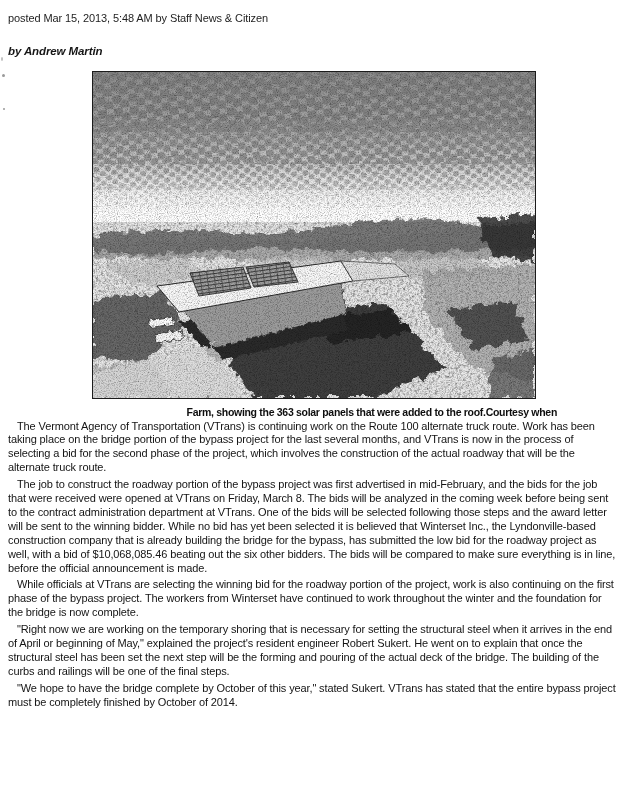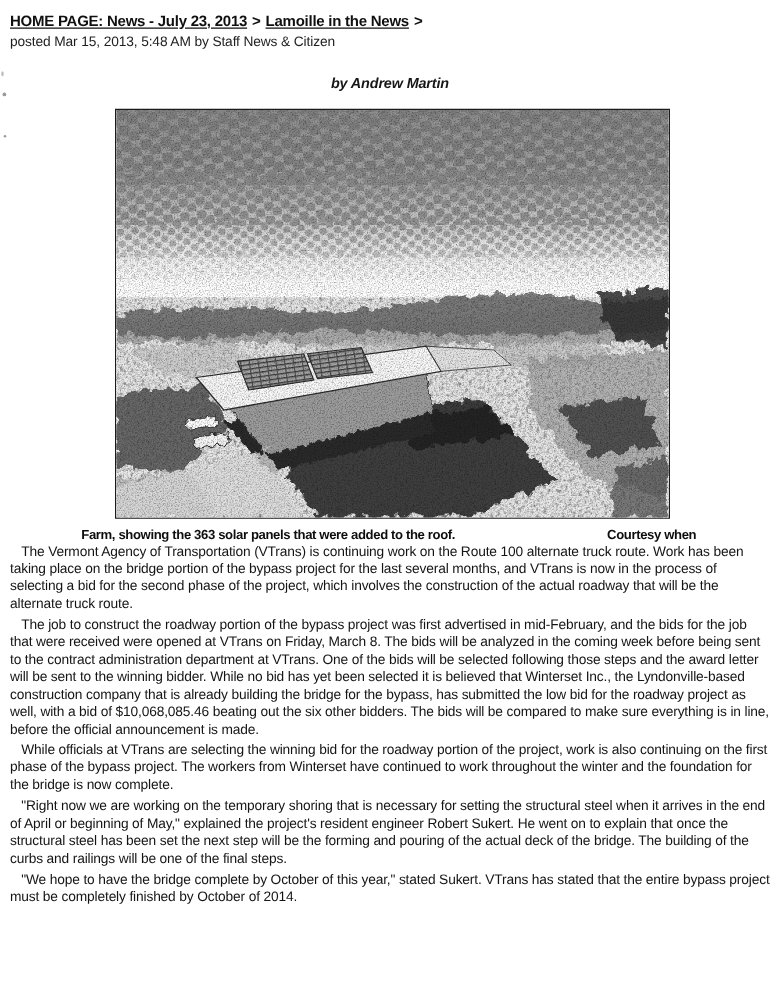--- a/index.html
+++ b/index.html
@@ -15,54 +15,51 @@
     margin-top:2px;white-space:nowrap;
   }
   .breadcrumb .crumb-link{text-decoration:underline;cursor:pointer;}
   .breadcrumb .sep{margin:0 4px;font-weight:700;}
   
   .article-title{
     font-size:22px;font-weight:700;letter-spacing:-0.4px;color:#0c0c0c;
     margin:5px 0 0 0;line-height:26px;
   }
   .posted-line{font-size:11px;letter-spacing:-0.1px;color:#1e1e1e;margin-top:4px;}
-  .byline{font-size:11.5px;font-weight:700;font-style:italic;letter-spacing:-0.1px;margin-top:21px;text-align:center;}
+  .byline{font-size:11.5px;font-weight:700;font-style:italic;letter-spacing:-0.1px;margin-top:21px;}
   
   .photo-wrap{
     margin:14px 0 0 84px;width:442px;height:326px;
     border:1.5px solid #1b1b1b;box-sizing:content-box;background:#fff;
   }
   .photo-wrap svg{display:block;}
   
   .caption{
     margin:7px 0 0 57px;width:492px;
     font-size:10.5px;font-weight:700;letter-spacing:-0.3px;line-height:13.5px;color:#0e0e0e;
   }
   .caption .cap-line1{white-space:nowrap;}
-  .caption .cap-line2{display:flex;justify-content:space-between;white-space:nowrap;}
+  .caption .cap-line2{display:flex;justify-content:flex-end;white-space:nowrap;}
   
   .body-text{width:608px;}
   .body-text p{
     margin:0 0 3px 0;font-size:11px;line-height:13.9px;letter-spacing:-0.12px;
     color:#141414;text-indent:9px;
   }
   
   .speck{position:absolute;background:#9a9a9a;border-radius:50%;}
   .speck.s1{left:2px;top:74px;width:3px;height:3px;}
   .speck.s2{left:3px;top:108px;width:2px;height:2px;}
   .speck.s3{left:1px;top:57px;width:2px;height:4px;background:#bdbdbd;}
 </style>
 </head>
 <body>
 
 <div class="page">
 
-  <div class="breadcrumb">
-    <span class="crumb-link">HOME PAGE: News - July 23, 2013</span><span class="sep">&gt;</span><span class="crumb-link">Lamoille in the News</span><span class="sep">&gt;</span>
-  </div>
 
 
   <div class="posted-line">posted Mar 15, 2013, 5:48 AM by Staff News &amp; Citizen</div>
 
   <div class="byline">by Andrew Martin</div>
 
   <div class="photo-wrap">
     <svg width="442" height="326" viewBox="0 0 442 326" xmlns="http://www.w3.org/2000/svg">
       <defs>
         <linearGradient id="skyGrad" x1="0" y1="0" x2="0" y2="1">

